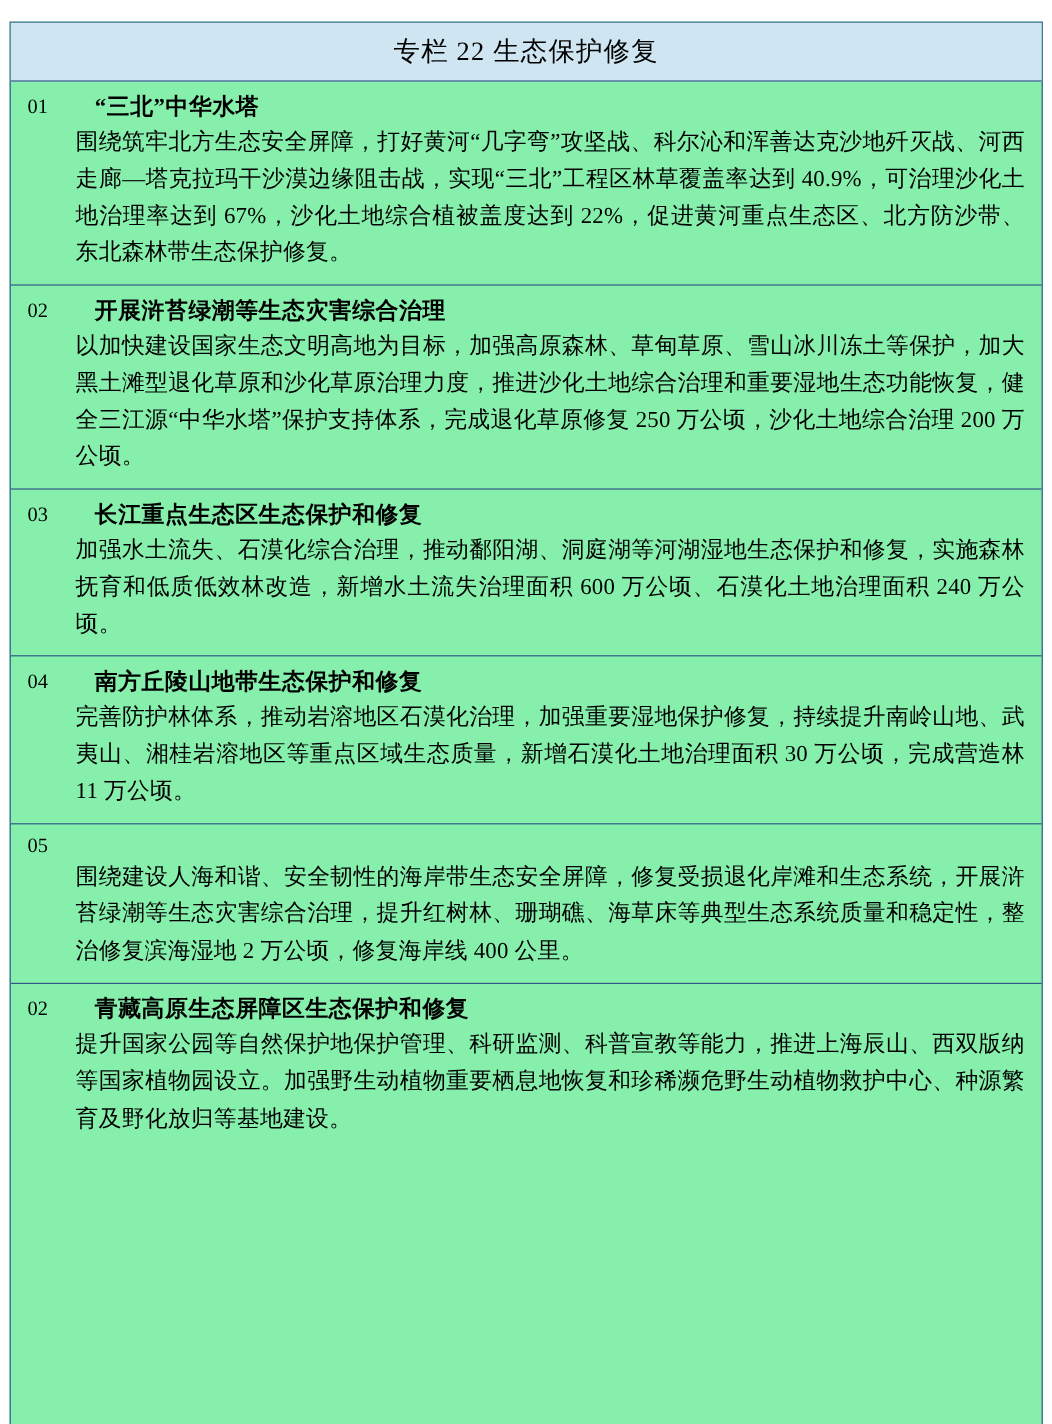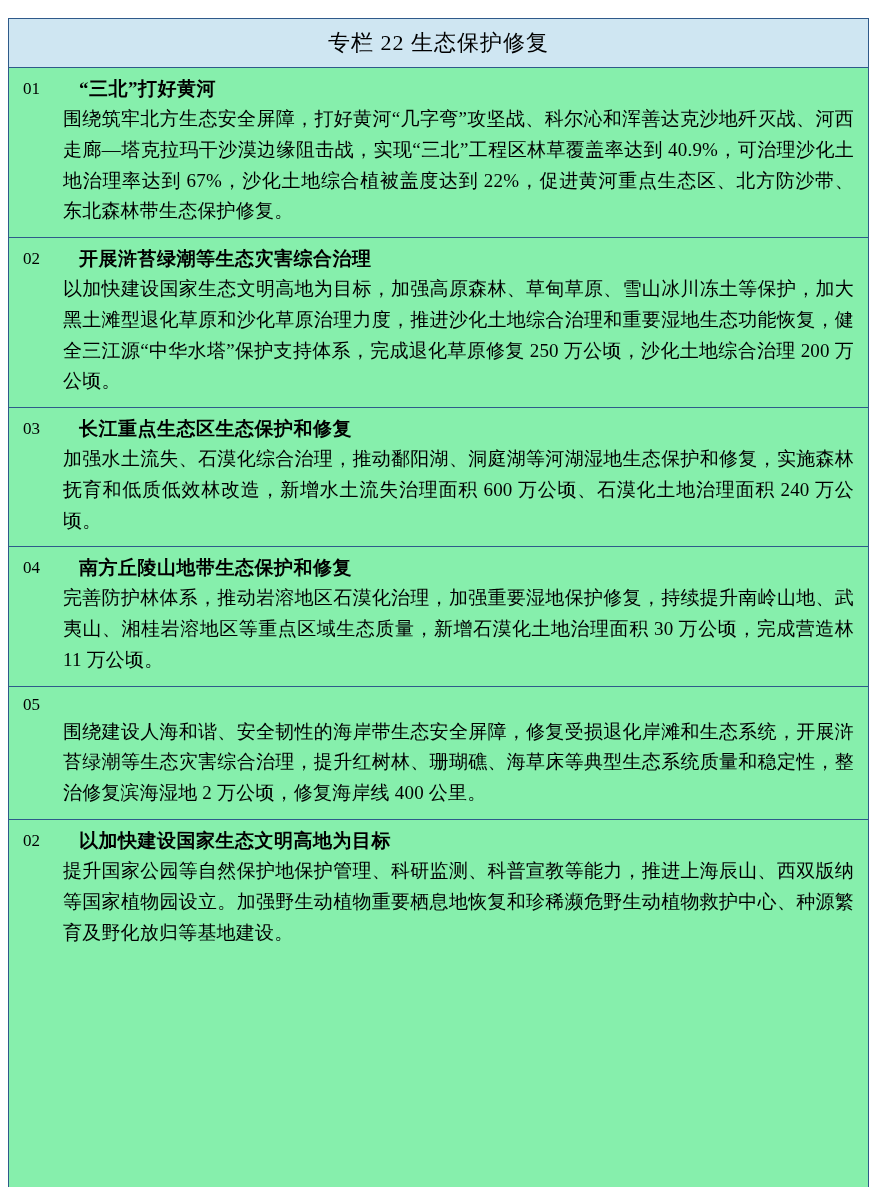--- a/index.html
+++ b/index.html
@@ -94,21 +94,21 @@
 
     <div class="box-title">
       <span class="box-title-text">专栏 22   生态保护修复</span>
     </div>
 
     <div class="items">
 
       <div class="item">
         <div class="item-head">
           <span class="item-num">01</span>
-          <span class="item-title">“三北”打好黄河</span>
+          <span class="item-title">“三北”中华水塔</span>
         </div>
         <div class="item-body">围绕筑牢北方生态安全屏障，打好黄河“几字弯”攻坚战、科尔沁和浑善达克沙地歼灭战、河西走廊—塔克拉玛干沙漠边缘阻击战，实现“三北”工程区林草覆盖率达到 40.9%，可治理沙化土地治理率达到 67%，沙化土地综合植被盖度达到 22%，促进黄河重点生态区、北方防沙带、东北森林带生态保护修复。</div>
       </div>
 
       <div class="item">
         <div class="item-head">
           <span class="item-num">02</span>
           <span class="item-title">开展浒苔绿潮等生态灾害综合治理</span>
         </div>
         <div class="item-body">以加快建设国家生态文明高地为目标，加强高原森林、草甸草原、雪山冰川冻土等保护，加大黑土滩型退化草原和沙化草原治理力度，推进沙化土地综合治理和重要湿地生态功能恢复，健全三江源“中华水塔”保护支持体系，完成退化草原修复 250 万公顷，沙化土地综合治理 200 万公顷。</div>
@@ -133,20 +133,20 @@
       <div class="item">
         <div class="item-head">
           <span class="item-num">05</span>
         </div>
         <div class="item-body">围绕建设人海和谐、安全韧性的海岸带生态安全屏障，修复受损退化岸滩和生态系统，开展浒苔绿潮等生态灾害综合治理，提升红树林、珊瑚礁、海草床等典型生态系统质量和稳定性，整治修复滨海湿地 2 万公顷，修复海岸线 400 公里。</div>
       </div>
 
       <div class="item">
         <div class="item-head">
           <span class="item-num">02</span>
-          <span class="item-title">以加快建设国家生态文明高地为目标</span>
+          <span class="item-title">青藏高原生态屏障区生态保护和修复</span>
         </div>
         <div class="item-body">提升国家公园等自然保护地保护管理、科研监测、科普宣教等能力，推进上海辰山、西双版纳等国家植物园设立。加强野生动植物重要栖息地恢复和珍稀濒危野生动植物救护中心、种源繁育及野化放归等基地建设。</div>
       </div>
 
     </div>
   </div>
 </div>
 
 </body></html>

